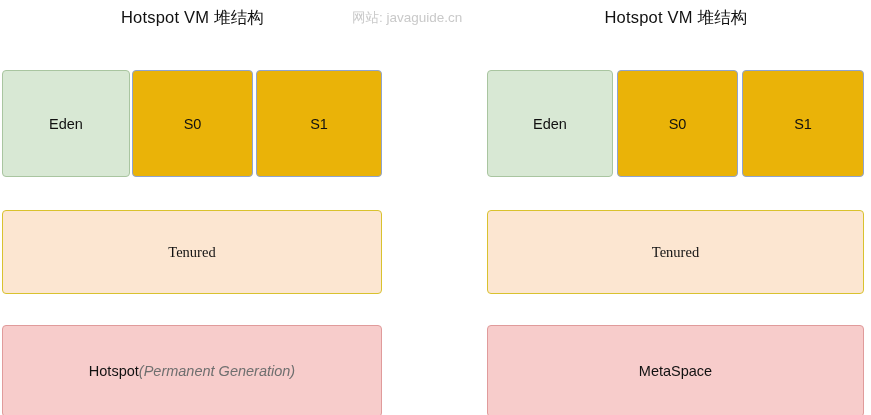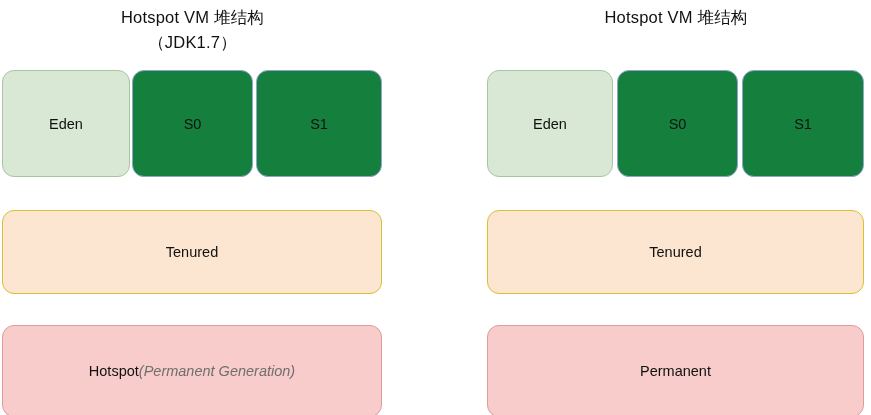--- a/index.html
+++ b/index.html
@@ -42,43 +42,44 @@
     line-height: 19px;
     color: #c9c9c9;
     white-space: nowrap;
     user-select: none;
   }
   .watermark .wm-line { display: block; }
 
   
   .block {
     position: absolute;
-    border-radius: 12px;
+    border-radius: 4px;
     border-style: solid;
     border-width: 1px;
     display: flex;
     align-items: center;
     justify-content: center;
     font-size: 14.5px;
     color: #111111;
     white-space: nowrap;
   }
 
   .block.eden {
     background: #d8e8d4;
     border-color: #a9c5a0;
   }
   .block.survivor {
-    background: #15803d;
+    background: #eab308;
     border-color: #8fa4cf;
     text-align: right;
   }
   .block.tenured {
     background: #fce6d1;
     border-color: #d9c22e;
+    font-family: Liberation Serif, serif;
   }
   .block.perm {
     background: #f7cccb;
     border-color: #e09b9b;
   }
 
   
   .sub-grey { color: #6f6f6f; font-style: italic; }
 
   
@@ -93,28 +94,28 @@
   #s0-right      { left: 617px; top: 70px;  width: 121px; height: 107px; }
   #s1-right      { left: 742px; top: 70px;  width: 122px; height: 107px; }
   #tenured-right { left: 487px; top: 210px; width: 377px; height: 84px; }
   #meta-right    { left: 487px; top: 325px; width: 377px; height: 92px; }
 </style>
 </head>
 <body>
 
 <div class="title" id="title-left">
   <span>Hotspot VM  堆结构</span>
-  <span class="line2">（JDK1.7）</span>
 </div>
 
 <div class="title" id="title-right">
   <span>Hotspot VM  堆结构</span>
 </div>
 
 <div class="watermark">
+  <span class="wm-line">网站: javaguide.cn</span>
 </div>
 
 <div class="block eden" id="eden-left">
   <span>Eden</span>
 </div>
 
 <div class="block survivor" id="s0-left">
   <span>S0</span>
 </div>
 
@@ -141,15 +142,15 @@
 
 <div class="block survivor" id="s1-right">
   <span>S1</span>
 </div>
 
 <div class="block tenured" id="tenured-right">
   <span>Tenured</span>
 </div>
 
 <div class="block perm" id="meta-right">
-  <span>Permanent</span>
+  <span>MetaSpace</span>
     <span class="sub-grey"></span>
 </div>
 
 </body></html>

